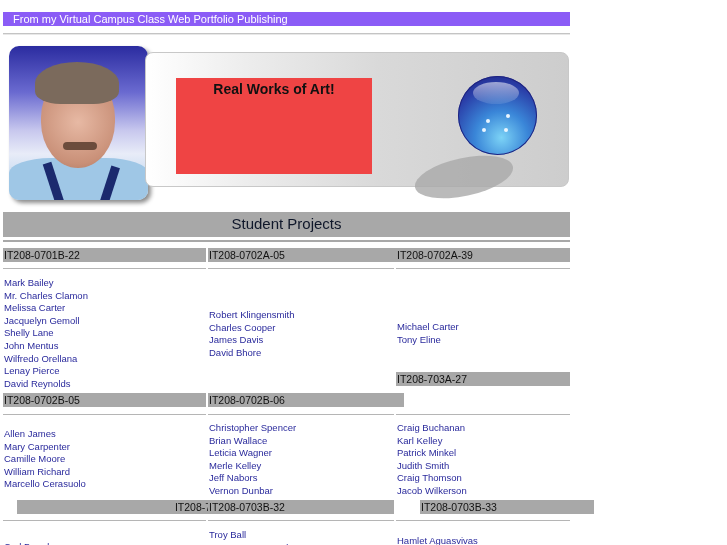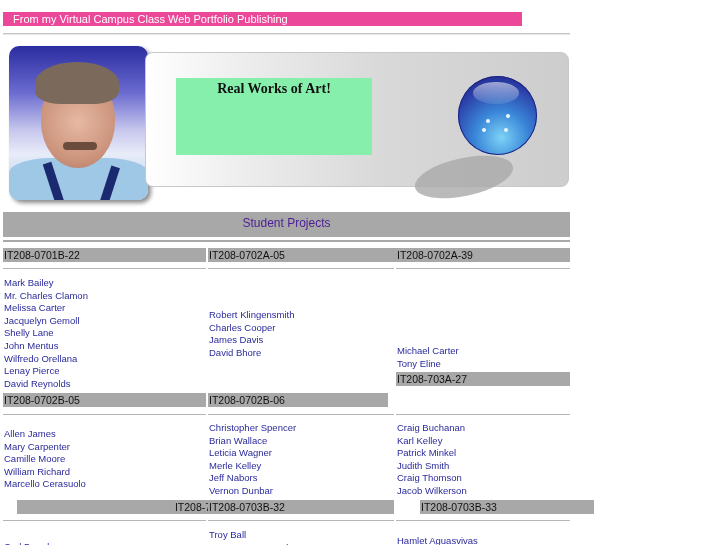--- a/index.html
+++ b/index.html
@@ -1,38 +1,38 @@
 <!DOCTYPE html>
 <html><head>
   <meta charset="utf-8">
   <style>
     html, body { margin:0; padding:0; background:#fff; }
     body { width:727px; height:545px; overflow:hidden; position:relative; font-family:"Liberation Sans", sans-serif; }
-    .topbar { position:absolute; left:3px; top:12px; width:519px; height:14px; background:#ec4899; color:#fff; font-size:11px; line-height:14px; box-sizing:border-box; padding-left:10px; }
+    .topbar { position:absolute; left:3px; top:12px; width:567px; height:14px; background:#8b5cf6; color:#fff; font-size:11px; line-height:14px; box-sizing:border-box; padding-left:10px; }
     .hr1 { position:absolute; left:3px; top:33px; width:567px; height:1px; background:#c4c4c4; border-bottom:1px solid #e8e8e8; }
     .photo { position:absolute; left:9px; top:46px; width:139px; height:154px; border-radius:10px; overflow:hidden;
       background:linear-gradient(180deg,#2b2ca0 0%,#6a6ad0 30%,#c8c8ee 55%,#e8ecf8 70%,#a9cbe8 100%);
       box-shadow:3px 3px 4px rgba(0,0,0,0.45); }
     .photo .face { position:absolute; left:32px; top:30px; width:74px; height:92px; border-radius:45% 45% 50% 50%; background:radial-gradient(circle at 50% 50%,#e7b9a4 0%,#c99078 70%,#a87460 100%); }
     .photo .hair { position:absolute; left:26px; top:16px; width:84px; height:42px; border-radius:50% 50% 30% 30%; background:#7b6a5c; }
     .photo .mustache { position:absolute; left:54px; top:96px; width:34px; height:8px; border-radius:6px; background:#6c4c3c; }
     .photo .shirt { position:absolute; left:0; top:112px; width:139px; height:50px; background:#9fc7e6; border-radius:30% 30% 0 0; }
     .photo .lanyard-l { position:absolute; left:40px; top:116px; width:9px; height:42px; background:#1b2a6e; transform:rotate(-18deg); }
     .photo .lanyard-r { position:absolute; left:96px; top:120px; width:9px; height:40px; background:#1b2a6e; transform:rotate(18deg); }
     .banner { position:absolute; left:145px; top:52px; width:424px; height:135px; border-radius:8px;
       background:linear-gradient(90deg,#ffffff 0%,#ececec 25%,#d9d9d9 55%,#cdcdcd 100%); border:1px solid #c8c8c8; box-sizing:border-box; }
-    .banner-text { position:absolute; left:176px; top:78px; width:196px; height:77px; background:#86efac;font-family:Liberation Serif, serif; }
+    .banner-text { position:absolute; left:176px; top:78px; width:196px; height:96px; background:#ef4444; }
     .banner-title { font-weight:bold; font-size:14px; text-align:center; margin-top:3px; color:#111; }
     .banner-body { font-weight:bold; font-size:10.5px; line-height:15px; color:#111; margin-top:6px; }
     .globe-shadow { position:absolute; left:414px; top:158px; width:100px; height:38px; border-radius:50%; background:#a9a9a9; transform:rotate(-12deg); opacity:.8; }
     .globe { position:absolute; left:458px; top:76px; width:79px; height:79px; border-radius:50%;
       background:radial-gradient(circle at 55% 78%,#7cd3f6 0%,#3a86d8 35%,#2a3ea8 70%,#1b1e7a 100%); box-shadow:0 0 0 1px #1f2380 inset; }
     .globe .shine { position:absolute; left:15px; top:6px; width:46px; height:22px; border-radius:50%; background:linear-gradient(180deg,rgba(255,255,255,.55),rgba(255,255,255,.1)); }
     .globe .dot { position:absolute; width:4px; height:4px; border-radius:50%; background:#eaf6ff; }
-    .section-title { position:absolute; left:3px; top:212px; width:567px; height:25px; background:#a8a8a8; text-align:center; font-size:12px; line-height:23px; color:#4c1d95; }
+    .section-title { position:absolute; left:3px; top:212px; width:567px; height:25px; background:#a8a8a8; text-align:center; font-size:15px; line-height:23px; color:#0f172a; }
     .section-line { position:absolute; left:3px; top:240px; width:567px; height:2px; background:#a8a8a8; }
     .grp-head { position:absolute; height:14px; background:#a8a8a8; font-size:10.5px; line-height:14px; color:#111; padding-left:1px; box-sizing:border-box; }
     .grp-line { position:absolute; height:1px; background:#b5b5b5; }
     .names { position:absolute; font-size:9.5px; line-height:12.6px; }
     .names a { display:block; color:#2a2a9c; text-decoration:none; white-space:nowrap; }
   </style>
 </head>
 <body>
 
 <div class="topbar">
@@ -82,27 +82,27 @@
   <a href="#">Wilfredo Orellana</a>
   <a href="#">Lenay Pierce</a>
   <a href="#">David Reynolds</a>
 </div>
 <div class="names" style="left:209px;top:309px;">
   <a href="#">Robert Klingensmith</a>
   <a href="#">Charles Cooper</a>
   <a href="#">James Davis</a>
   <a href="#">David Bhore</a>
 </div>
-<div class="names" style="left:397px;top:321px;margin-top:24px;">
+<div class="names" style="left:397px;top:321px;">
   <a href="#">Michael Carter</a>
   <a href="#">Tony Eline</a>
 </div>
 
 <div class="grp-head" style="left:3px;top:393px;width:203px;">IT208-0702B-05</div>
-<div class="grp-head" style="left:208px;top:393px;width:180px;">IT208-0702B-06</div>
+<div class="grp-head" style="left:208px;top:393px;width:196px;">IT208-0702B-06</div>
 <div class="grp-head" style="left:396px;top:372px;width:174px;">IT208-703A-27</div>
 <div class="grp-line" style="left:3px;top:414px;width:203px;"></div>
 <div class="grp-line" style="left:208px;top:414px;width:186px;"></div>
 <div class="grp-line" style="left:396px;top:414px;width:174px;"></div>
 
 <div class="names" style="left:4px;top:428px;">
   <a href="#">Allen James</a>
   <a href="#">Mary Carpenter</a>
   <a href="#">Camille Moore</a>
   <a href="#">William Richard</a>

